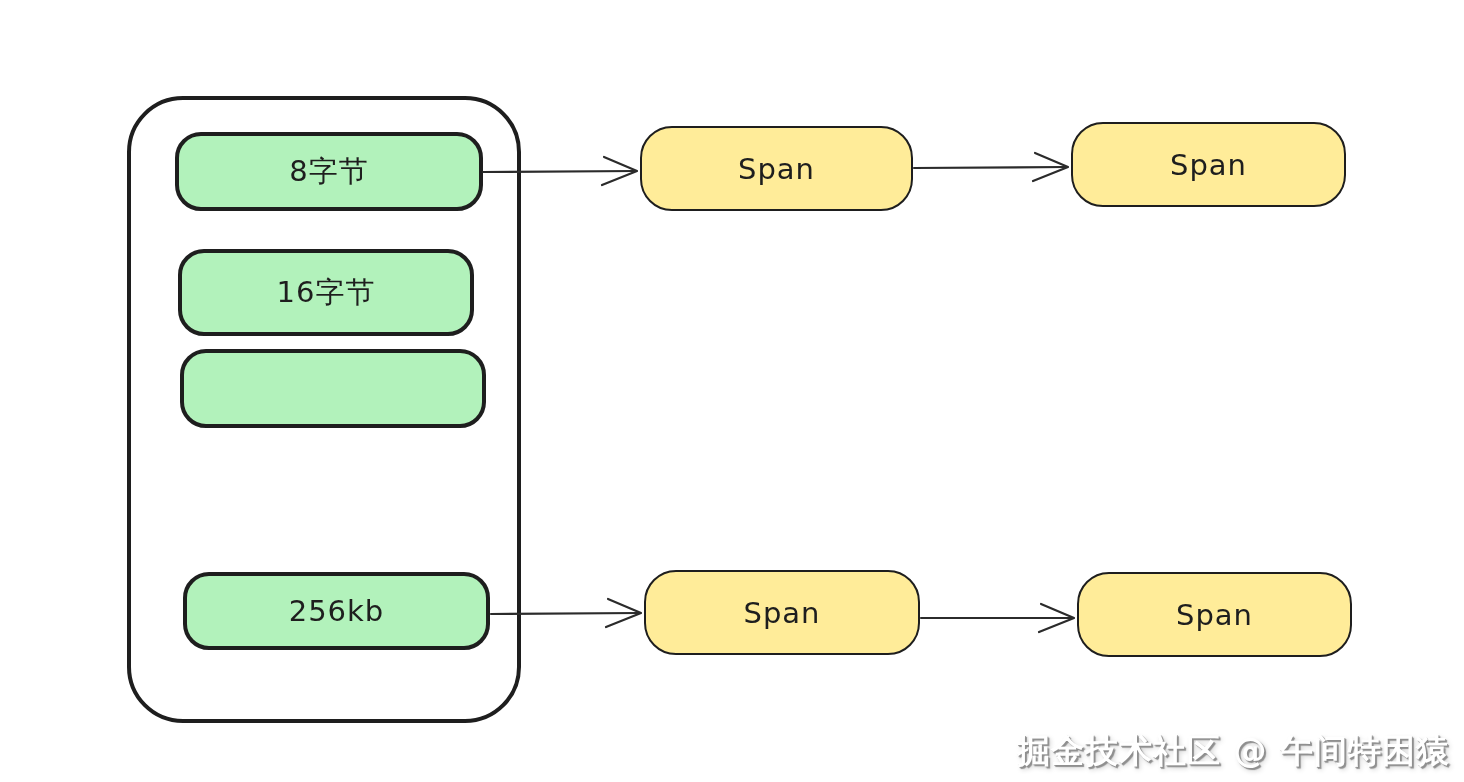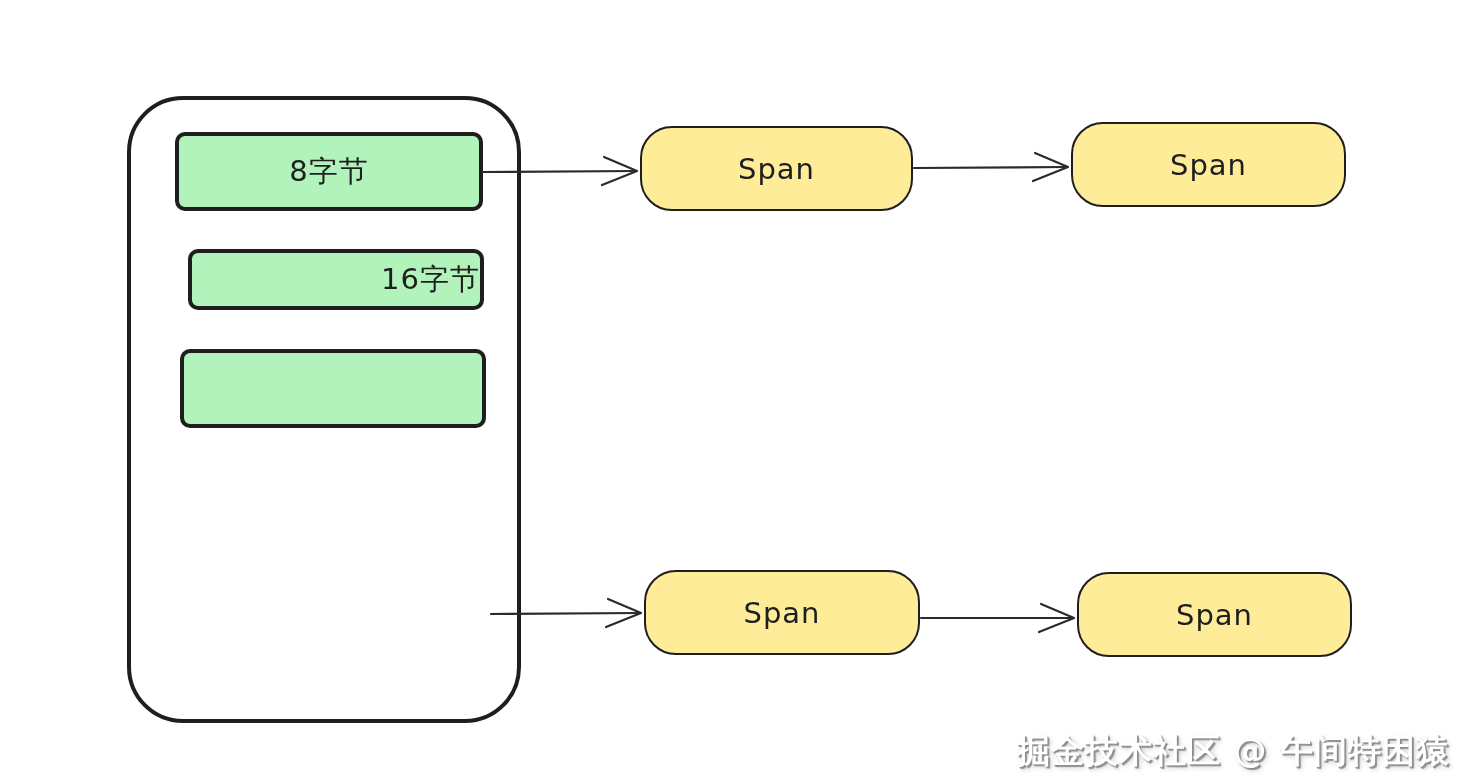--- a/index.html
+++ b/index.html
@@ -35,29 +35,29 @@
     justify-content: center;
     box-sizing: border-box;
     color: #1e1e1e;
     font-size: 29px;
     letter-spacing: 1px;
     white-space: nowrap;
   }
   .green-block {
     background: #b2f2bb;
     border: 4px solid #1e1e1e;
-    border-radius: 10px;
+    border-radius: 26px;
   }
   .yellow-node {
     background: #ffec99;
     border: 2.5px solid #1e1e1e;
     border-radius: 32px;
   }
   #block-0 { left: 175px; top: 132px; width: 308px; height: 79px; }
-  #block-1 { left: 188px; top: 249px; width: 296px; height: 61px; justify-content: flex-end; }
+  #block-1 { left: 178px; top: 249px; width: 296px; height: 87px; }
   #block-2 { left: 180px; top: 349px; width: 306px; height: 79px; }
   #block-3 { left: 183px; top: 572px; width: 307px; height: 78px; }
   #span-0 { left: 640px;  top: 126px; width: 273px; height: 85px; }
   #span-1 { left: 1071px; top: 122px; width: 275px; height: 85px; }
   #span-2 { left: 644px;  top: 570px; width: 276px; height: 85px; }
   #span-3 { left: 1077px; top: 572px; width: 275px; height: 85px; }
   .arrow-layer {
     position: absolute;
     left: 0;
     top: 0;
@@ -96,20 +96,23 @@
 
   <div class="node green-block" id="block-0">
     <span>8字节</span>
   </div>
   <div class="node green-block" id="block-1">
     <span>16字节</span>
   </div>
   <div class="node green-block" id="block-2">
     <span></span>
   </div>
+  <div class="node green-block" id="block-3">
+    <span>256kb</span>
+  </div>
 
   <div class="node yellow-node" id="span-0">
     <span>Span</span>
   </div>
   <div class="node yellow-node" id="span-1">
     <span>Span</span>
   </div>
   <div class="node yellow-node" id="span-2">
     <span>Span</span>
   </div>

